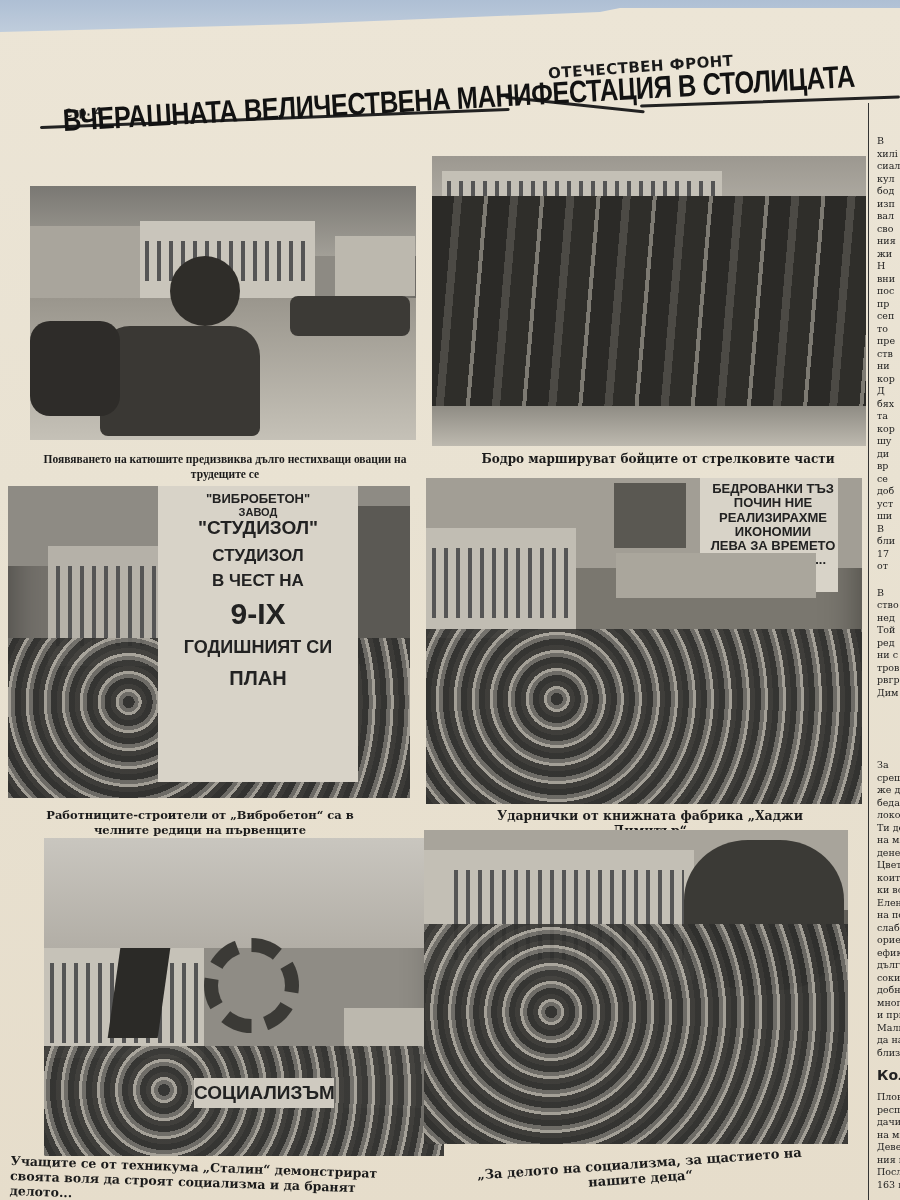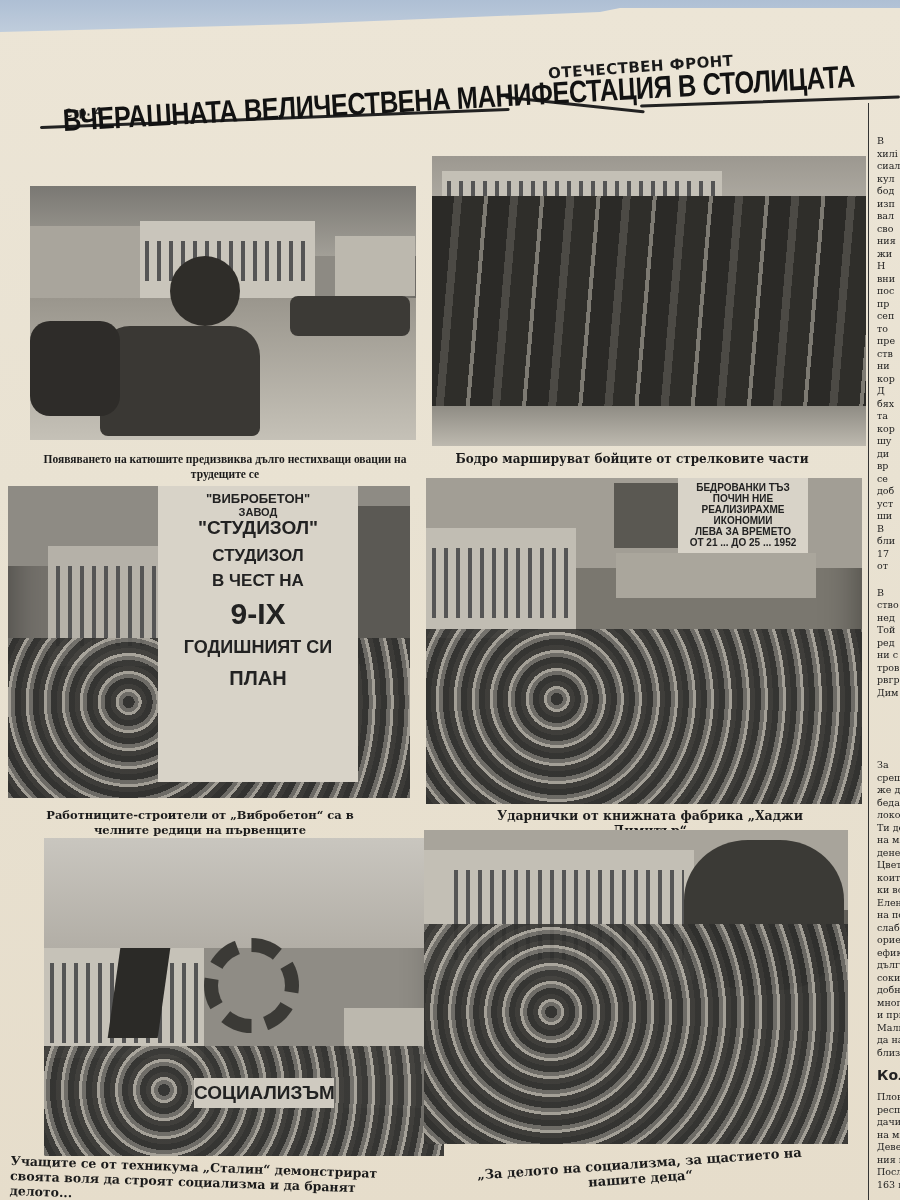--- a/index.html
+++ b/index.html
@@ -99,21 +99,21 @@
   <div class="caption" style="left:40px;top:444px;width:370px;font-family:Liberation Serif, serif;">Появяването на катюшите предизвиква дълго нестихващи овации на трудещите се</div>
 
   <div class="photo" style="left:432px;top:148px;width:434px;height:290px;background:#8b8880;">
     <div class="sky-band" style="height:70px;background:linear-gradient(#9c9890,#b7b3aa);"></div>
     <div class="bld" style="left:10px;top:15px;width:280px;height:55px;background:#c4c0b6;"></div>
     <div class="win" style="left:15px;top:25px;width:270px;height:30px;"></div>
     <div style="position:absolute;left:0;top:40px;width:434px;height:220px;
       background:repeating-linear-gradient(95deg,#2b2a27 0 22px,#4c4a45 22px 30px,#2f2e2a 30px 52px,#7d7a72 52px 56px);"></div>
     <div style="position:absolute;left:0;top:250px;width:434px;height:40px;background:linear-gradient(#8f8c84,#bdb9af);"></div>
   </div>
-  <div class="caption" style="left:442px;top:444px;width:380px;font-size:12px;">Бодро маршируват бойците от стрелковите части</div>
+  <div class="caption" style="left:468px;top:444px;width:380px;font-size:12px;">Бодро маршируват бойците от стрелковите части</div>
 
   <div class="photo" style="left:8px;top:478px;width:402px;height:312px;background:#75726c;">
     <div class="sky-band" style="height:80px;background:#8e8b84;"></div>
     <div class="bld" style="left:40px;top:60px;width:130px;height:120px;background:#b5b1a8;"></div>
     <div class="win" style="left:48px;top:80px;width:115px;height:80px;"></div>
     <div class="bld" style="left:340px;top:20px;width:62px;height:160px;background:#5b5954;"></div>
     <div class="crowd" style="height:160px;"></div>
     <div class="banner" style="left:150px;top:0px;width:200px;height:290px;padding-top:6px;">
       <div style="font-size:13px;">"ВИБРОБЕТОН"</div>
       <div style="font-size:11px;">ЗАВОД</div>
@@ -126,21 +126,21 @@
     </div>
   </div>
   <div class="caption" style="left:30px;top:800px;width:340px;">Работниците-строители от „Вибробетон“ са в челните редици на първенците</div>
 
   <div class="photo" style="left:426px;top:470px;width:436px;height:326px;background:#7a776f;">
     <div class="sky-band" style="height:90px;background:#a29e95;"></div>
     <div class="bld" style="left:0;top:50px;width:150px;height:110px;background:#c1bdb3;"></div>
     <div class="win" style="left:6px;top:70px;width:140px;height:70px;"></div>
     <div class="crowd" style="height:175px;"></div>
     <div class="banner" style="left:188px;top:5px;width:72px;height:65px;background:#5a5852;"></div>
-    <div class="banner" style="left:252px;top:0;width:130px;height:110px;font-size:10px;padding-top:4px;">
+    <div class="banner" style="left:274px;top:0;width:130px;height:110px;font-size:13px;padding-top:4px;padding-left:8px;">
       <div>БЕДРОВАНКИ ТЪЗ</div>
       <div>ПОЧИН НИЕ</div>
       <div>РЕАЛИЗИРАХМЕ</div>
       <div>ИКОНОМИИ</div>
       <div>ЛЕВА ЗА ВРЕМЕТО</div>
       <div>ОТ 21 ... ДО 25 ... 1952</div>
     </div>
     <div style="position:absolute;left:190px;top:75px;width:200px;height:45px;background:#aaa69c;"></div>
   </div>
   <div class="caption" style="left:470px;top:800px;width:360px;font-size:12.5px;">Ударнички от книжната фабрика „Хаджи Димитър“</div>

